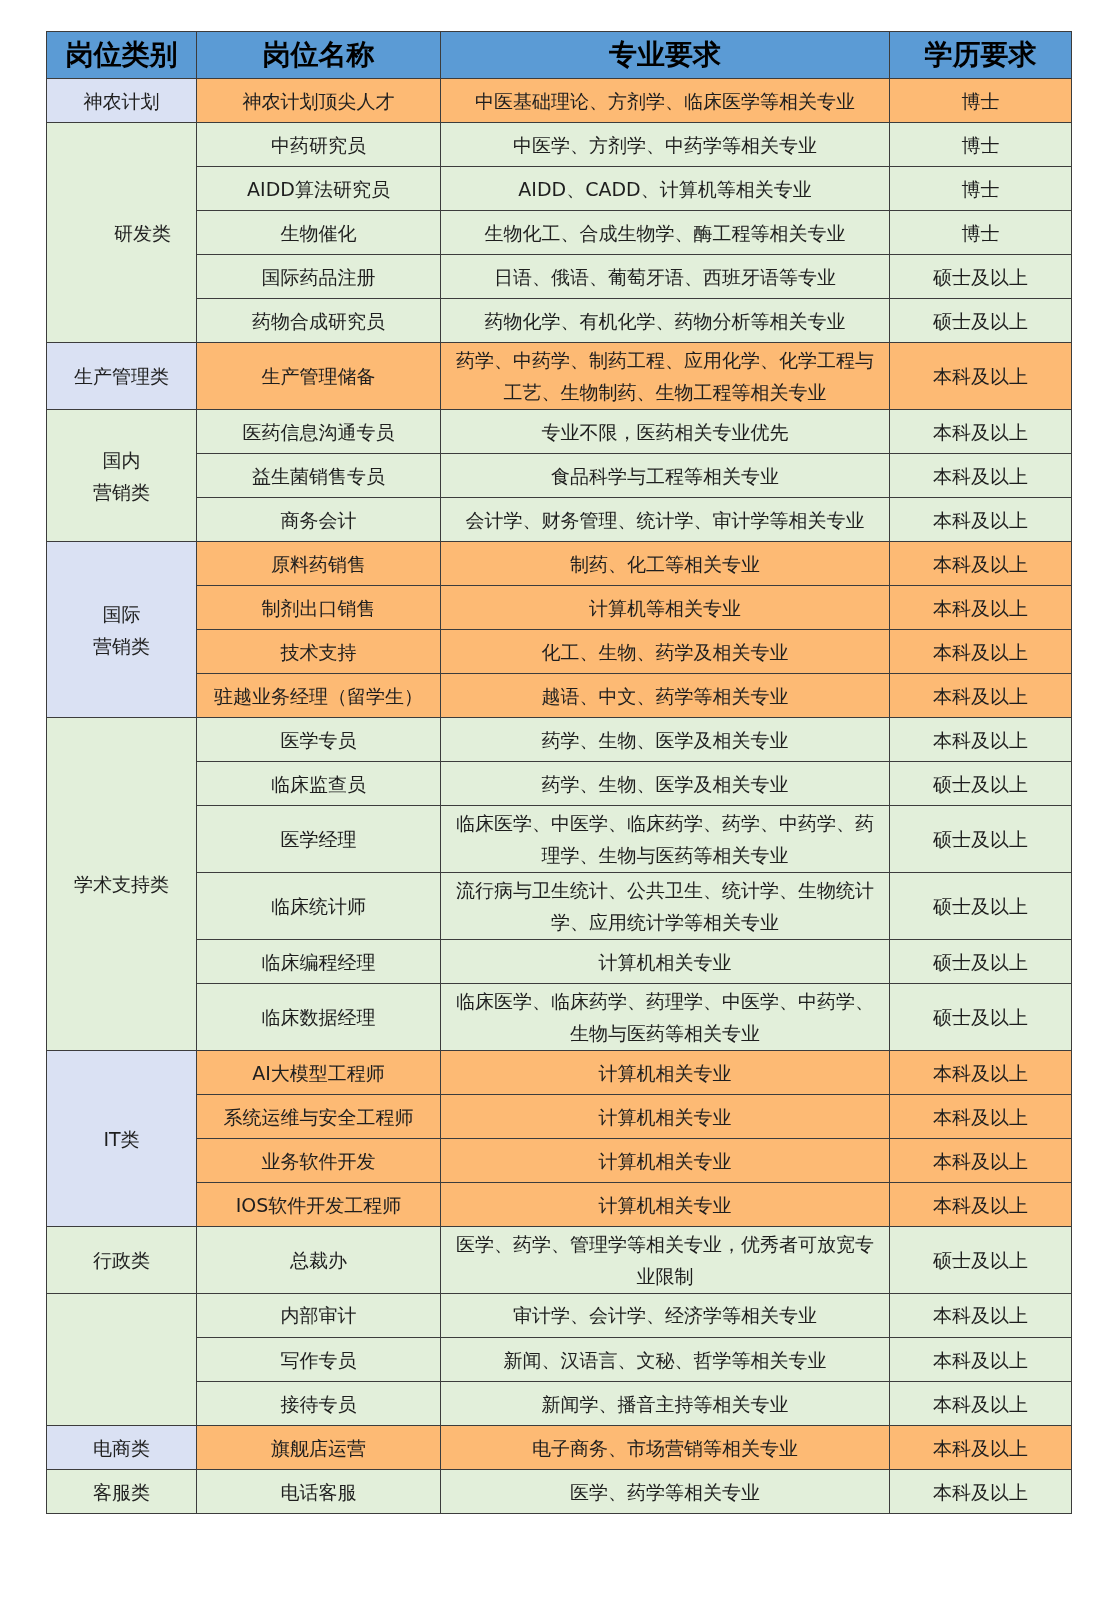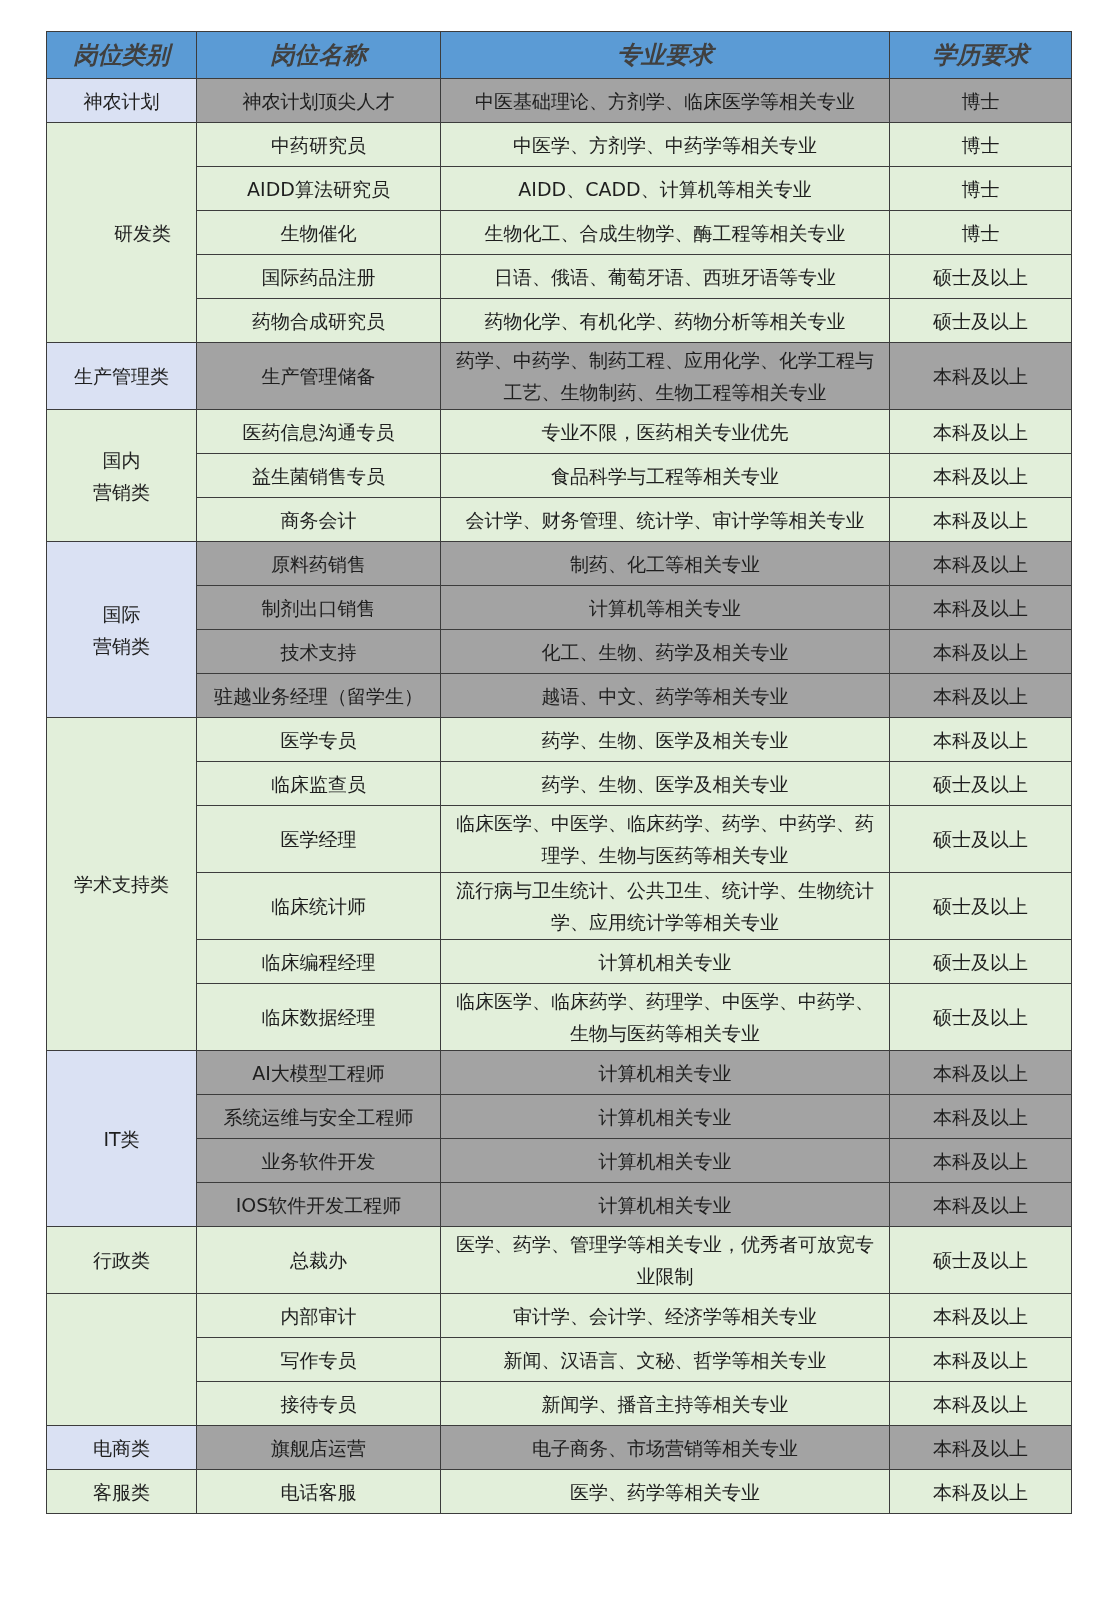--- a/index.html
+++ b/index.html
@@ -11,29 +11,29 @@
   }
   #job-table col.c1 { width: 150px; }
   #job-table col.c2 { width: 244px; }
   #job-table col.c3 { width: 449px; }
   #job-table col.c4 { width: 182px; }
   #job-table th, #job-table td {
     border: 1.5px solid #3c3c3c; text-align: center; vertical-align: middle;
     padding: 0 6px; line-height: 32px;
   }
   #job-table th {
-    background: #5b9bd5; height: 46px; font-size: 24px; font-weight: bold; color: #404040; font-style: italic;
+    background: #5b9bd5; height: 46px; font-size: 28px; font-weight: bold; color: #000000;
   }
   #job-table td { height: 43px; }
   #job-table tr.tall td { height: 66px; }
-  .bg-blue td { background: #a3a3a3; }
+  .bg-blue td { background: #fdba74; }
   .bg-green td { background: #e2efda; }
   td.cat.blue { background: #dae1f3 !important; margin-left: 36px; }
   td.cat.green { background: #e2efda !important; }
-  tr.gap-top td { border-top: 5px double #3c3c3c; }
+  tr.gap-top td { border-top: 5px double #3c3c3c; font-family: Liberation Serif, serif; }
   tr.gap-top td.cat { border-top: 5px solid #ffffff; }
 </style>
 </head>
 <body>
 
 <table id="job-table">
   <colgroup>
       <col class="c1">
       <col class="c2">
       <col class="c3">

